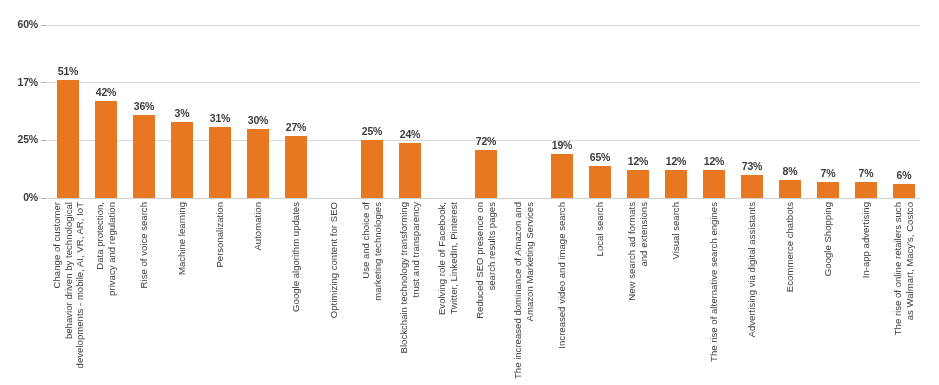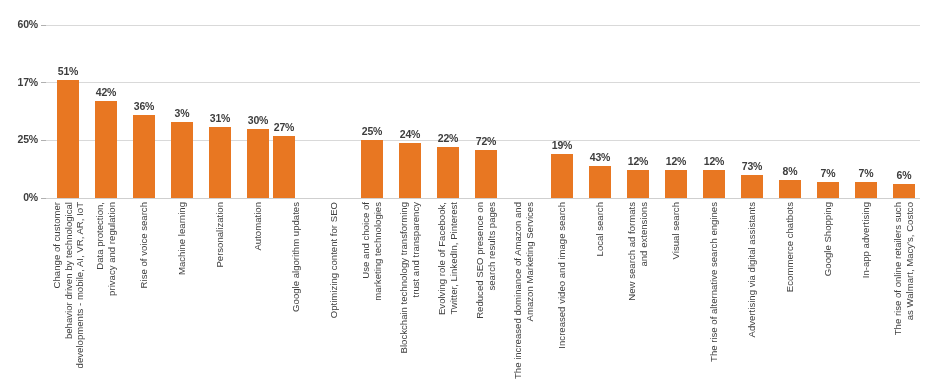--- a/index.html
+++ b/index.html
@@ -164,47 +164,43 @@
         <div class="bar-value" style="bottom: 79.12px;">3%</div>
       </div>
       <div class="bar-group" style="left: 156px; height: 198px;">
         <div class="bar" style="height: 71.5067px; background: rgb(232, 119, 34);"></div>
         <div class="bar-value" style="bottom: 74.5067px;">31%</div>
       </div>
       <div class="bar-group" style="left: 194px; height: 198px;">
         <div class="bar" style="height: 69.2px; background: rgb(232, 119, 34);"></div>
         <div class="bar-value" style="bottom: 72.2px;">30%</div>
       </div>
-      <div class="bar-group" style="left: 220px; height: 198px;">
+      <div class="bar-group" style="left: 232px; height: 198px;">
         <div class="bar" style="height: 62.28px; background: rgb(232, 119, 34);"></div>
         <div class="bar-value" style="bottom: 65.28px;">27%</div>
       </div>
       <div class="bar-group" style="left: 308px; height: 198px;">
         <div class="bar" style="height: 57.6667px; background: rgb(232, 119, 34);"></div>
         <div class="bar-value" style="bottom: 60.6667px;">25%</div>
       </div>
       <div class="bar-group" style="left: 346px; height: 220px;">
         <div class="bar" style="height: 55.36px; background: rgb(232, 119, 34);"></div>
         <div class="bar-value" style="bottom: 58.36px;">24%</div>
       </div>
-      <div class="bar-group" style="left: 384px; height: 198px;">
-        <div class="bar" style="height: 50.7467px; background: rgb(232, 119, 34);"></div>
-        <div class="bar-value" style="bottom: 53.7467px;">22%</div>
-      </div>
       <div class="bar-group" style="left: 422px; height: 198px;">
         <div class="bar" style="height: 48.44px; background: rgb(232, 119, 34);"></div>
         <div class="bar-value" style="bottom: 51.44px;">72%</div>
       </div>
       <div class="bar-group" style="left: 498px; height: 226px;">
         <div class="bar" style="height: 43.8267px; background: rgb(232, 119, 34);"></div>
         <div class="bar-value" style="bottom: 46.8267px;">19%</div>
       </div>
       <div class="bar-group" style="left: 536px; height: 198px;">
         <div class="bar" style="height: 32.2933px; background: rgb(232, 119, 34);"></div>
-        <div class="bar-value" style="bottom: 35.2933px;">43%</div>
+        <div class="bar-value" style="bottom: 35.2933px;">65%</div>
       </div>
       <div class="bar-group" style="left: 574px; height: 198px;">
         <div class="bar" style="height: 27.68px; background: rgb(232, 119, 34);"></div>
         <div class="bar-value" style="bottom: 30.68px;">12%</div>
       </div>
       <div class="bar-group" style="left: 612px; height: 198px;">
         <div class="bar" style="height: 27.68px; background: rgb(232, 119, 34);"></div>
         <div class="bar-value" style="bottom: 30.68px;">12%</div>
       </div>
       <div class="bar-group" style="left: 650px; height: 198px;">

